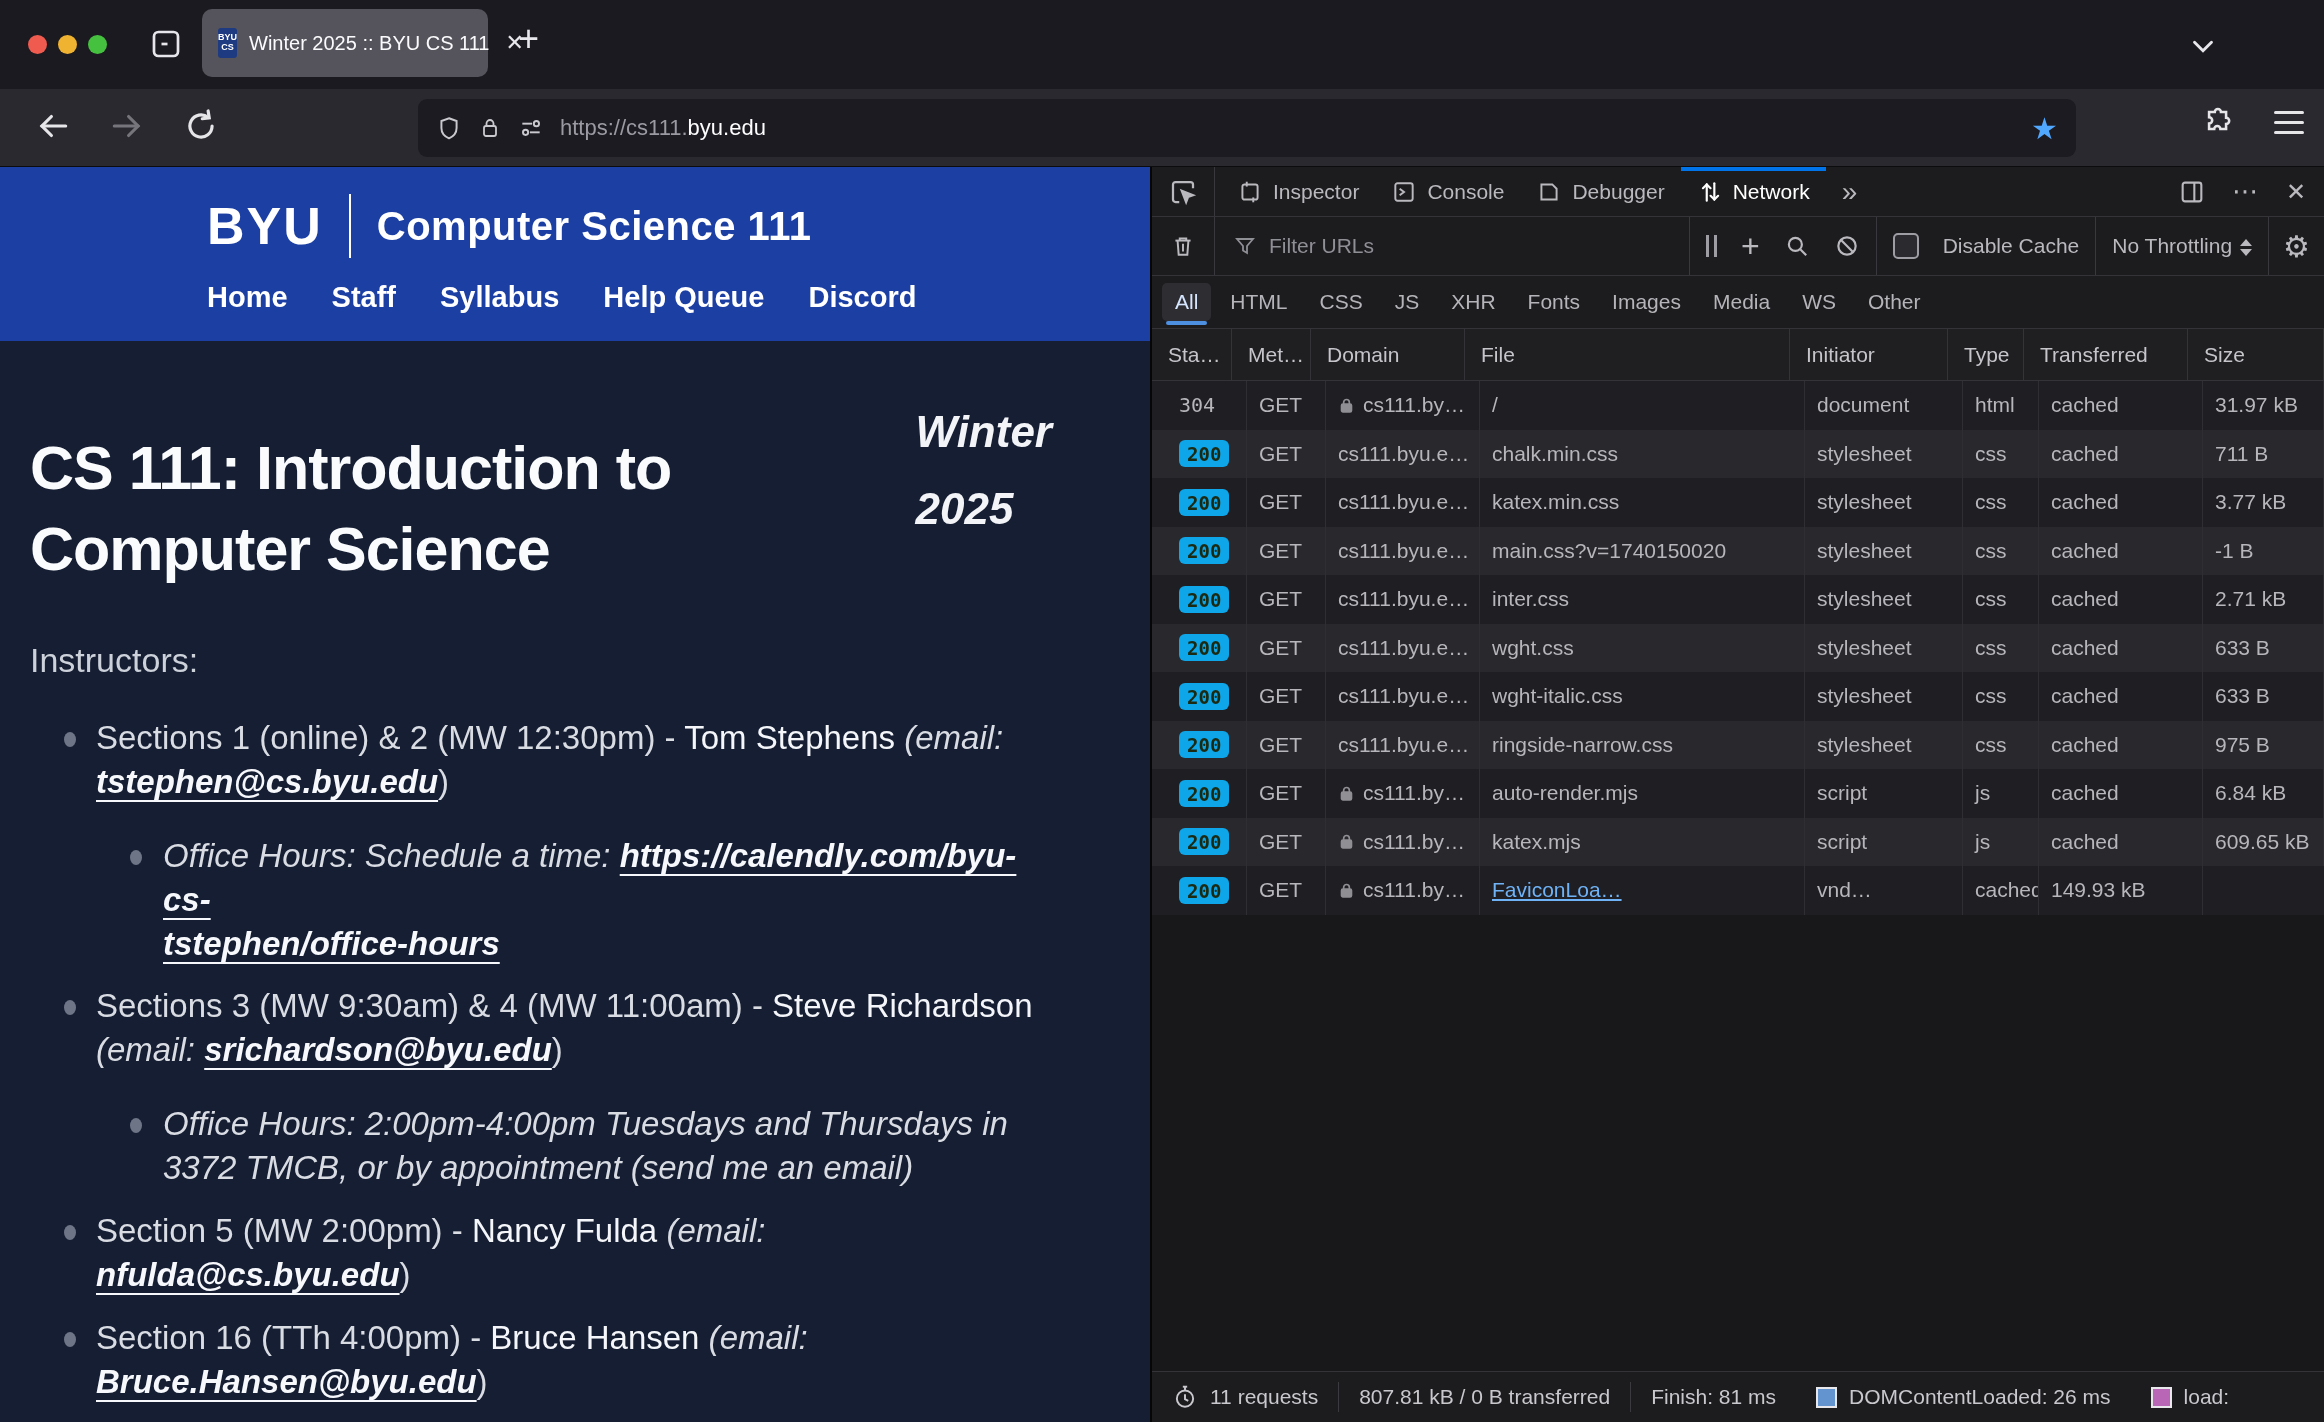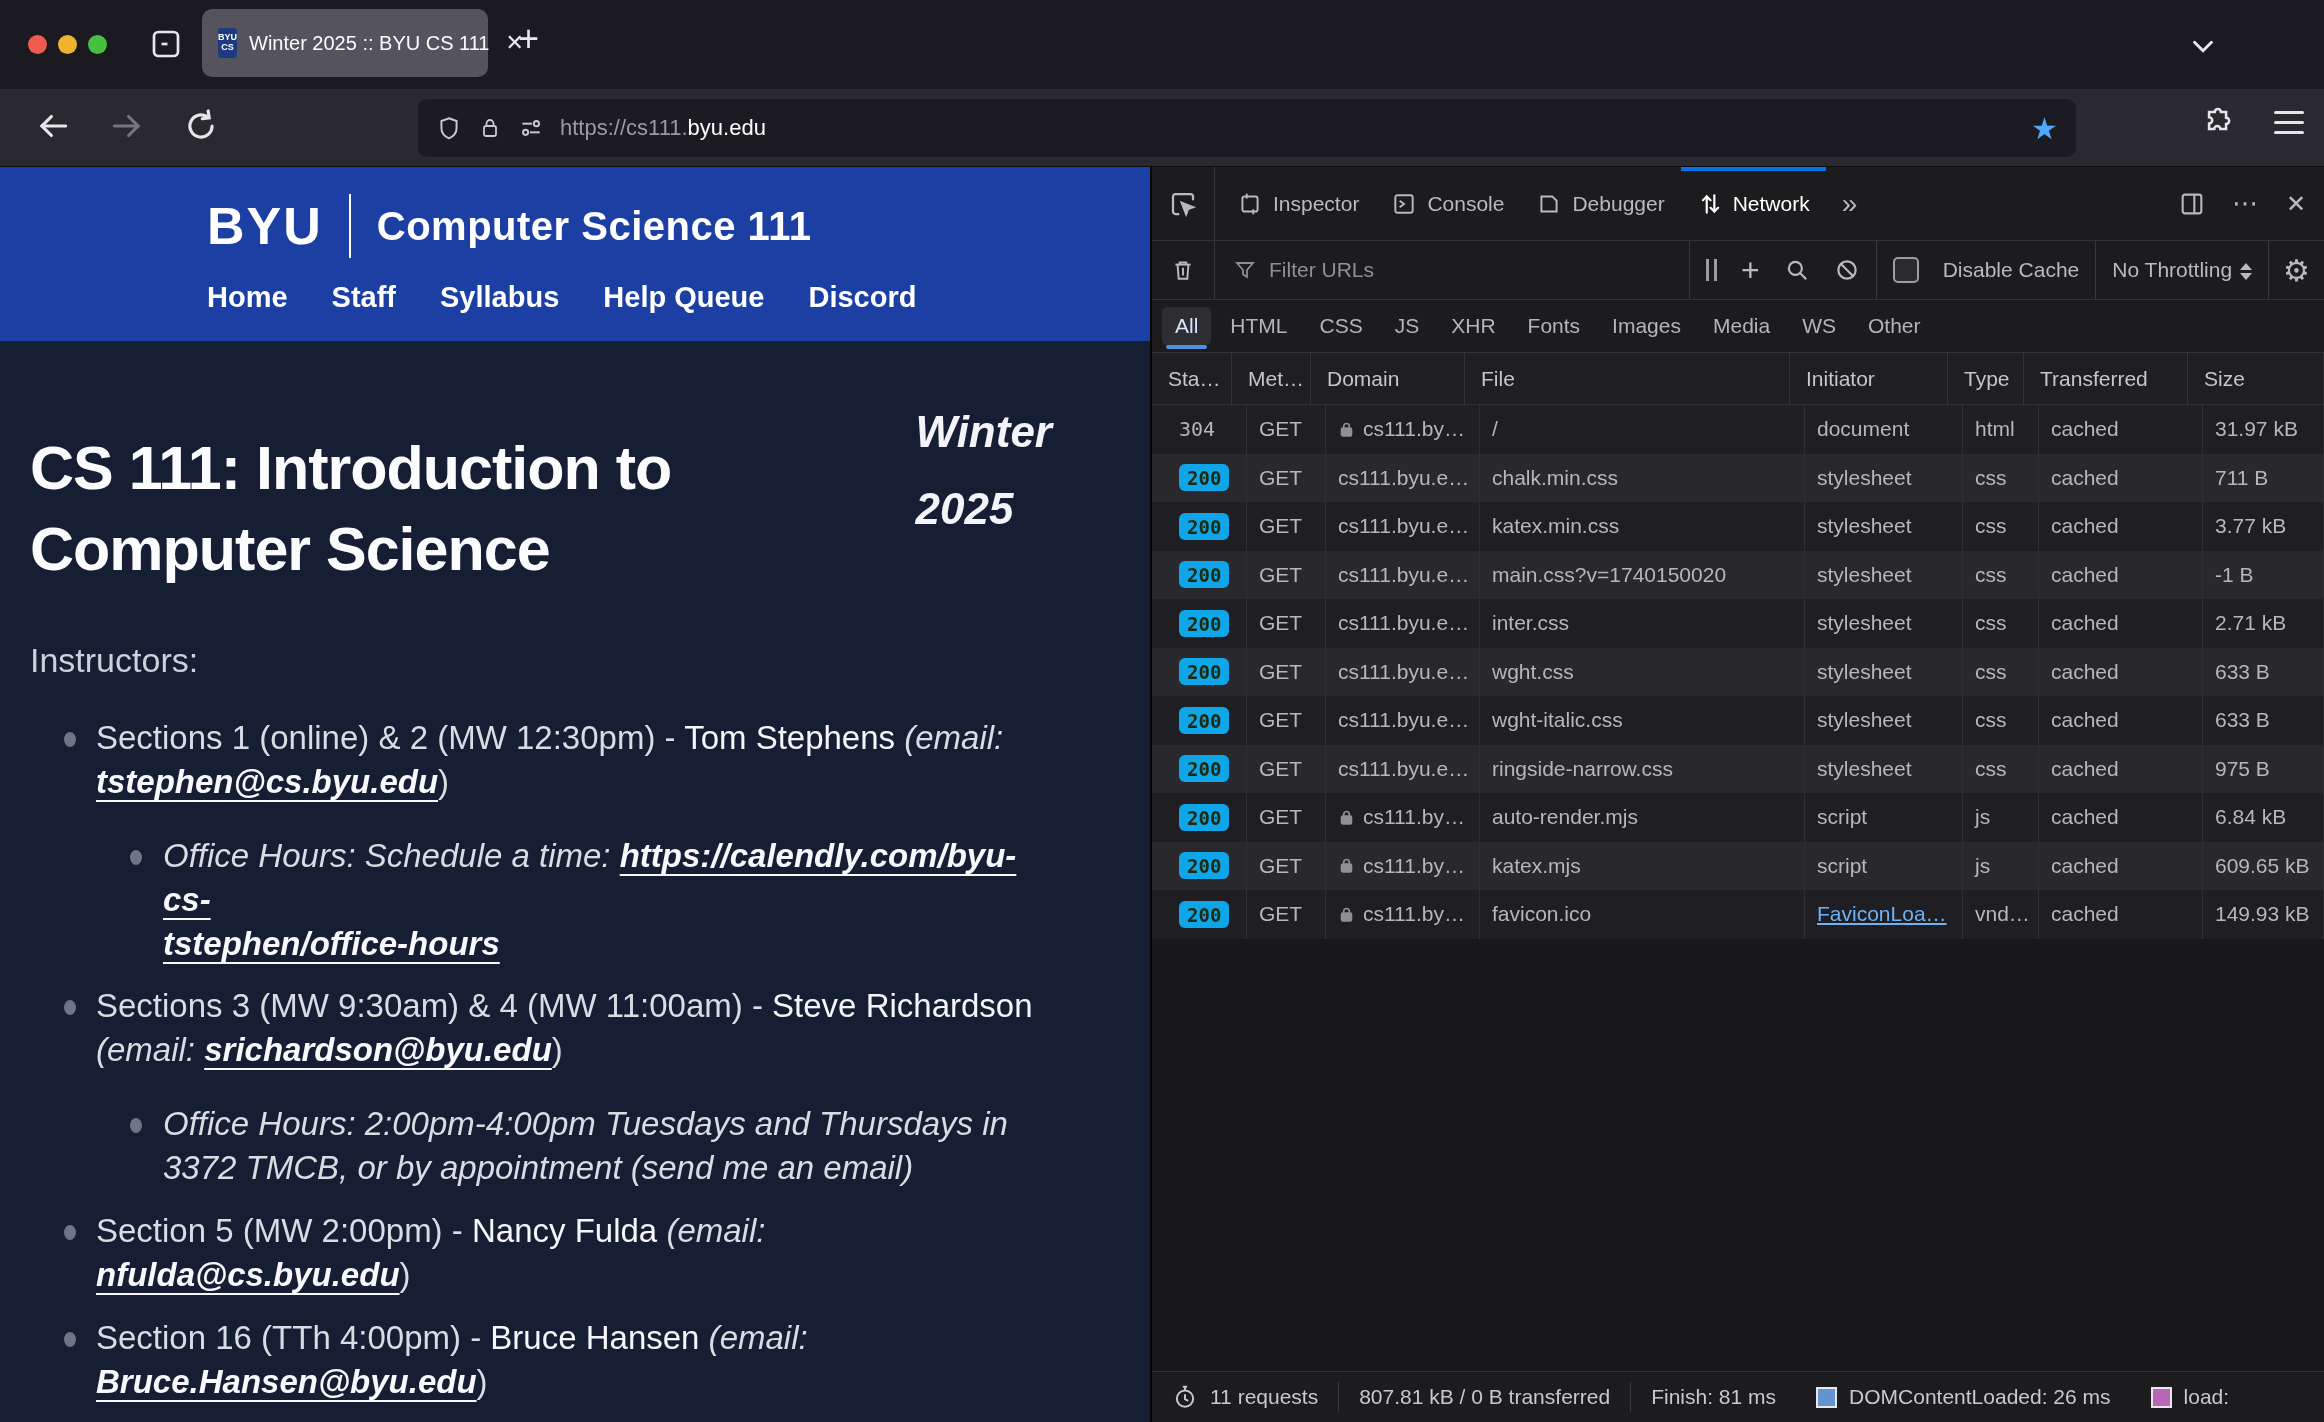--- a/index.html
+++ b/index.html
@@ -62,21 +62,21 @@
   li.lvl1::before, li.lvl2::before { content:""; position:absolute; top:16px; width:12px; height:15px;
       border-radius:50%; background:#6d7587; }
   li.lvl1::before { left:34px; }
   li.lvl2::before { left:100px; }
   .seg-b { font-weight:normal; color:#f4f6fa; }
   .seg-i { font-style:italic; }
   .seg-a { font-weight:bold; font-style:italic; text-decoration:underline; text-underline-offset:7px;
            text-decoration-thickness:2px; color:#f6f8fc; }
 
   
-  .dt-tabs { height:74px; display:flex; align-items:stretch; background:#1c1c1f;
+  .dt-tabs { height:50px; display:flex; align-items:stretch; background:#1c1c1f;
              border-bottom:1px solid #333338; color:#b9b9be; font-size:21px; }
   .dt-tab { display:flex; align-items:center; gap:10px; padding:0 16px; position:relative; }
   .dt-tab.active { color:#fff; }
   .dt-tab.active::before { content:""; position:absolute; top:0; left:0; right:0; height:4px; background:#0074e8; }
   .dt-picker { padding:0 16px; display:flex; align-items:center; border-right:1px solid #38383d; margin-right:6px; }
   .dt-tabs-right { margin-left:auto; display:flex; align-items:center; gap:26px; padding-right:18px; color:#b9b9be; }
   .dt-meatball { font-size:26px; letter-spacing:2px; }
   .dt-close { font-size:24px; }
 
   .dt-toolbar { height:59px; display:flex; align-items:center; background:#1c1c1f;
@@ -546,21 +546,20 @@
             <span class="badge">200</span>
           </div>
           <div class="cell">GET</div>
           <div class="cell">
             <svg width="17" height="19" viewBox="0 0 24 24" fill="none" stroke="#8f8f94" stroke-width="2.4">
               <rect x="5" y="10" width="14" height="11" rx="2" fill="#8f8f94"></rect>
               <path d="M8 10 V7.5 a4 4 0 0 1 8 0 V10"></path>
             </svg>
             <span>cs111.by…</span>
           </div>
-          <div class="cell">favicon.ico</div>
           <div class="cell">
             <span class="init-link">FaviconLoa…</span>
           </div>
           <div class="cell">vnd…</div>
           <div class="cell">cached</div>
           <div class="cell">149.93 kB</div>
         </div>
       </div>
 
     <div class="dt-statusbar">

